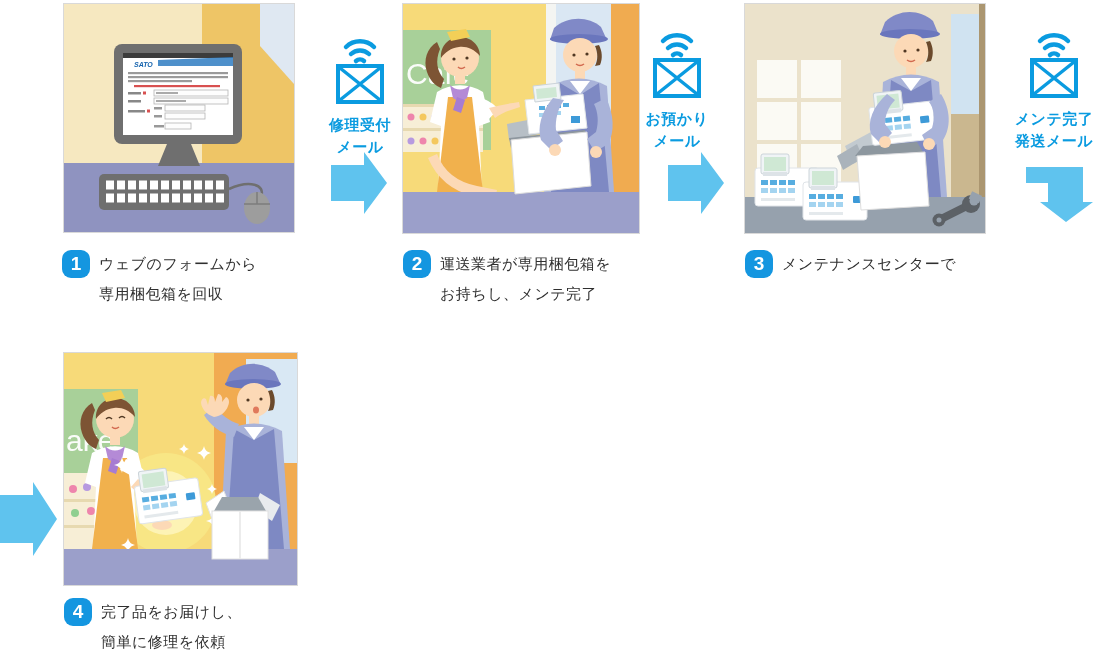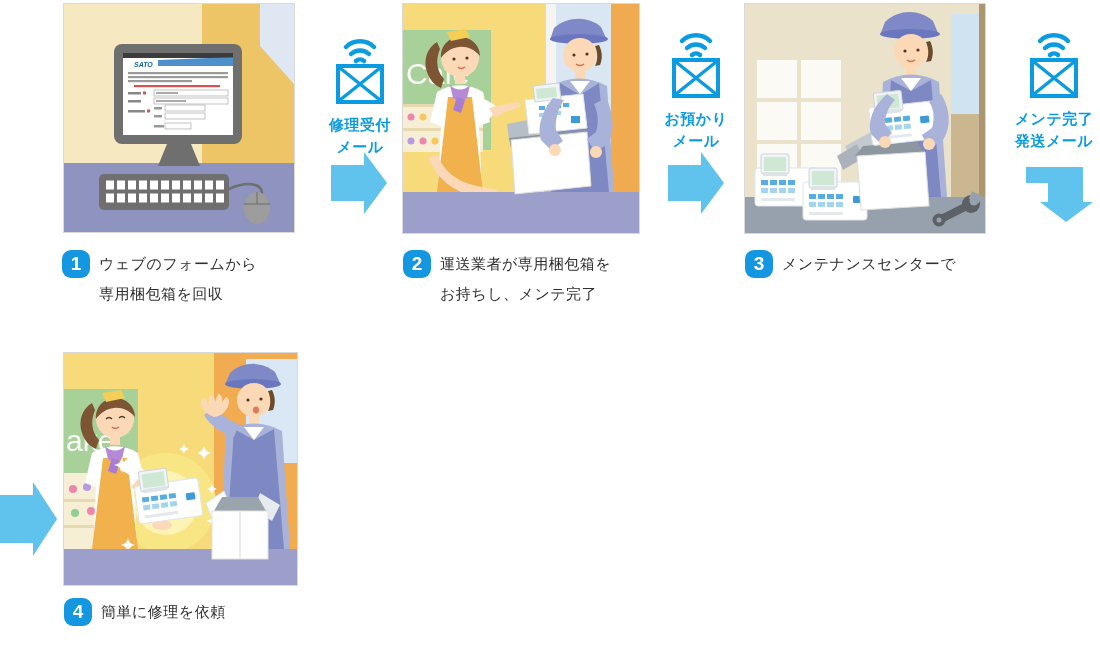--- a/index.html
+++ b/index.html
@@ -330,21 +330,21 @@
   <div class="mail-group" style="left:320px;top:36px;width:80px;">
     <svg class="mail-icon" width="54" height="72">
         <use href="#mail-wifi"></use>
       </svg>
     <div class="mail-label">
       <div>修理受付</div>
       <div>メール</div>
     </div>
   </div>
 
-  <div class="mail-group" style="left:656px;top:30px;width:80px;">
+  <div class="mail-group" style="left:637px;top:30px;width:80px;">
     <svg class="mail-icon" width="54" height="72">
         <use href="#mail-wifi"></use>
       </svg>
     <div class="mail-label">
       <div>お預かり</div>
       <div>メール</div>
     </div>
   </div>
 
   <div class="mail-group" style="left:1008px;top:30px;width:92px;text-align:center;">
@@ -392,17 +392,18 @@
   <div class="caption" style="left:745px;top:249px;">
     <div class="badge">3</div>
     <div class="caption-text">
       <div>メンテナンスセンターで</div>
     </div>
   </div>
 
   <div class="caption" style="left:64px;top:597px;">
     <div class="badge">4</div>
     <div class="caption-text">
+      <div>完了品をお届けし、</div>
       <div>簡単に修理を依頼</div>
     </div>
   </div>
 
 </div>
 
 </body></html>

